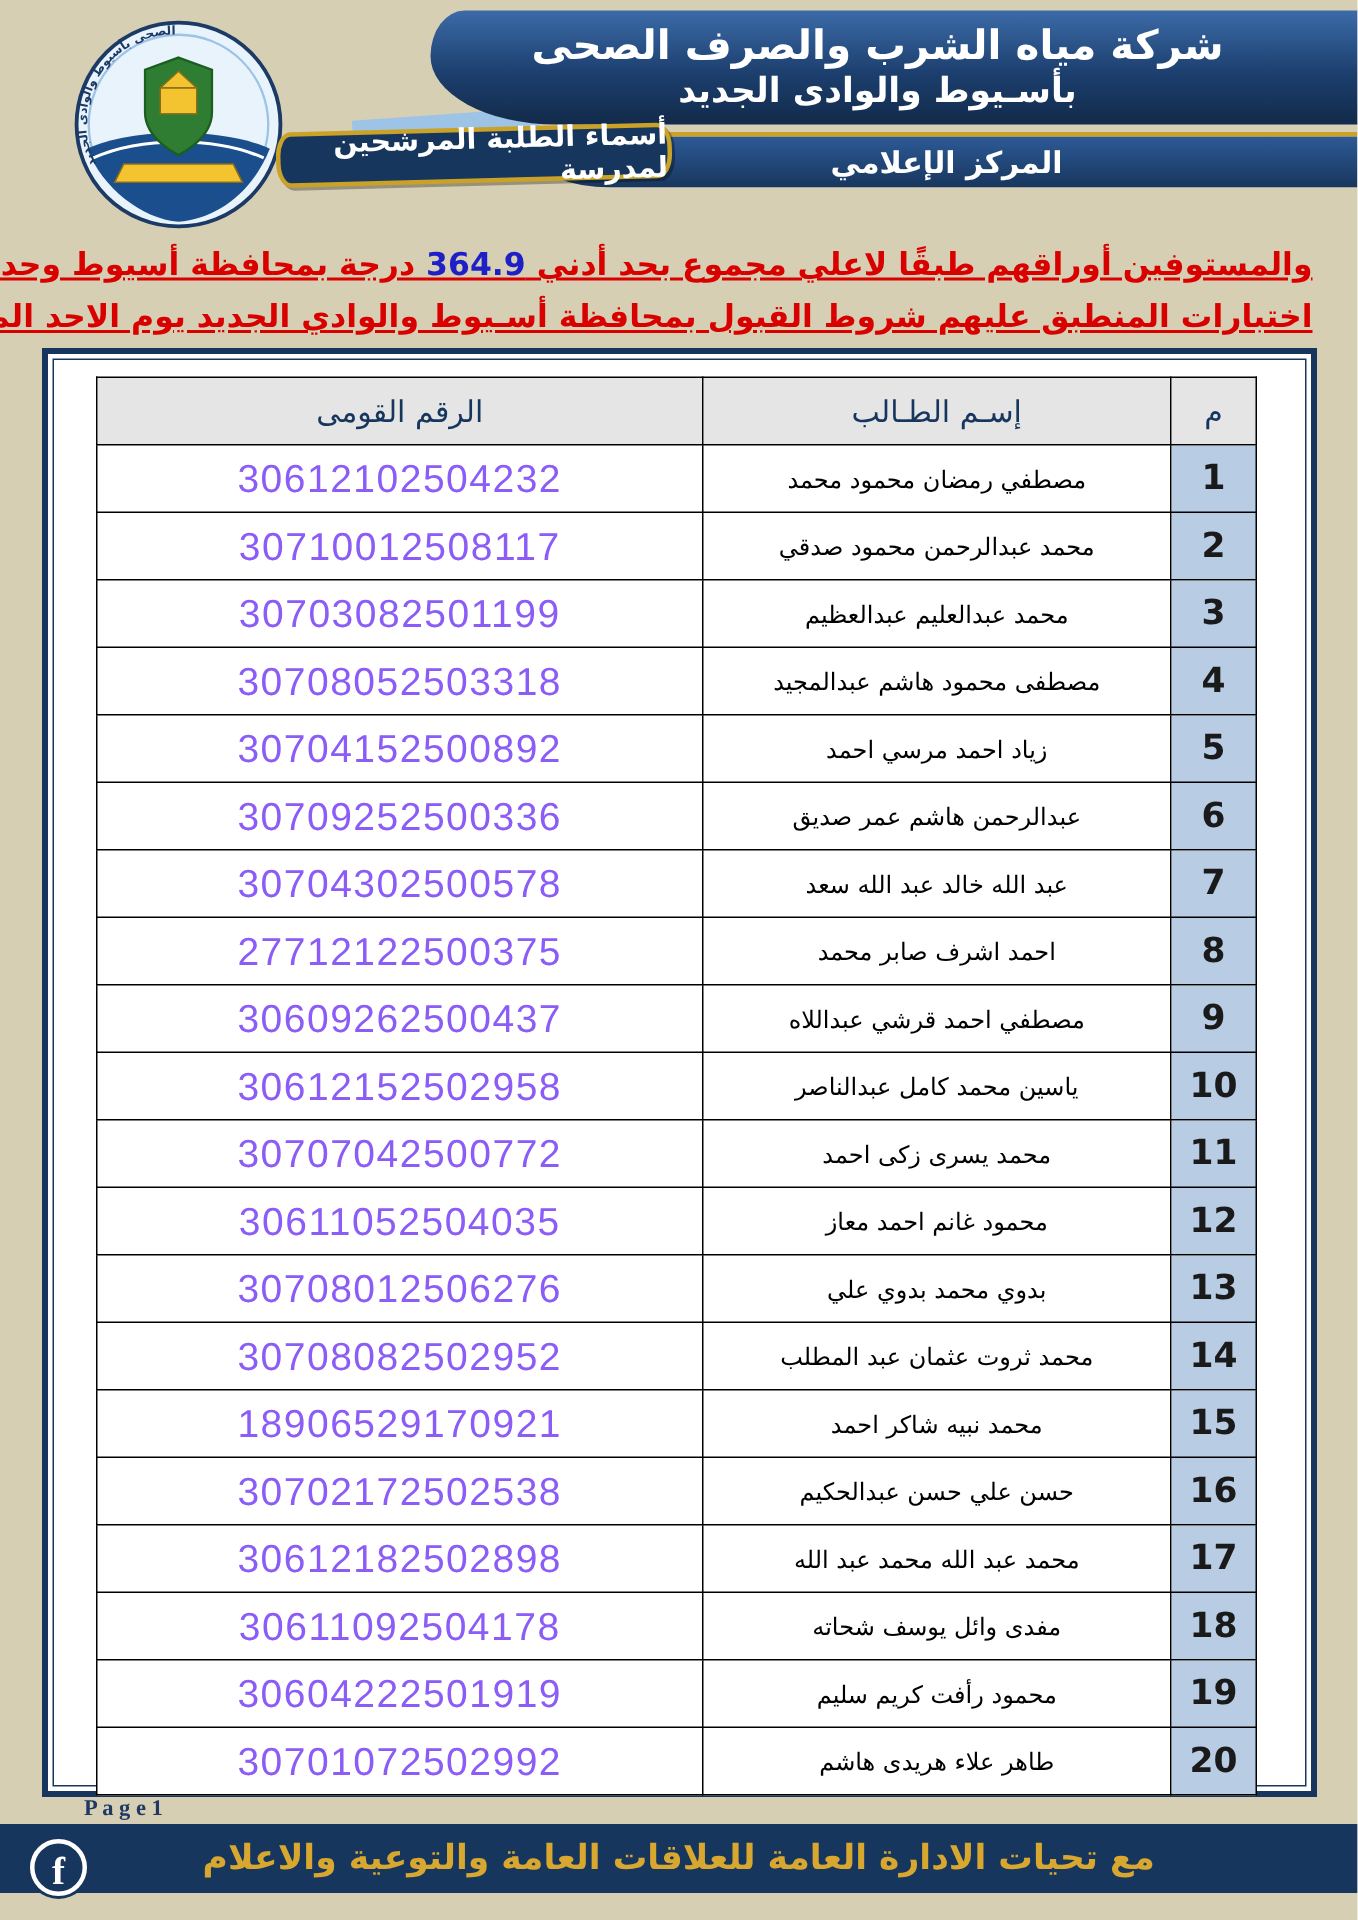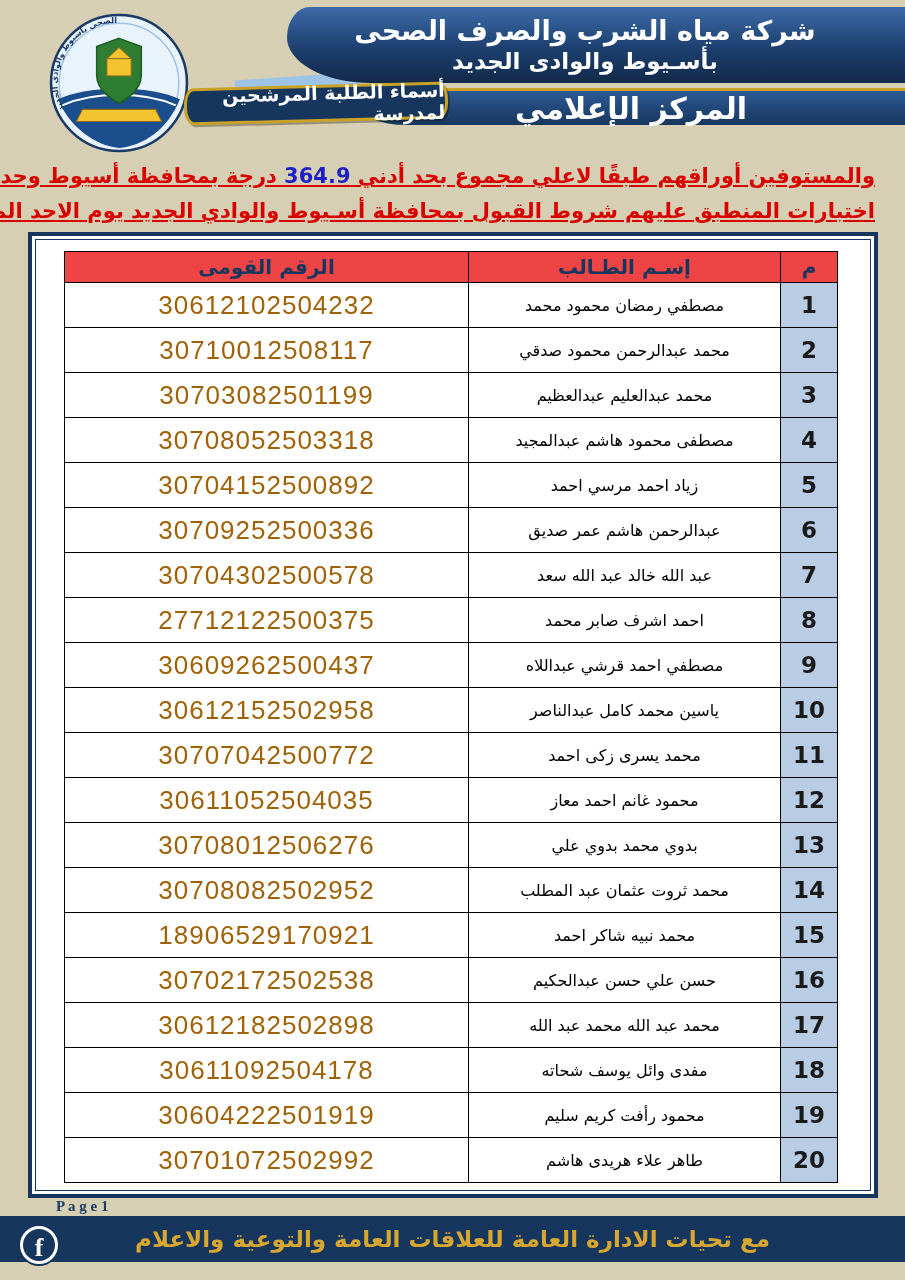--- a/index.html
+++ b/index.html
@@ -22,21 +22,21 @@
   }
   .company-line1 { font-size:27px; font-weight:bold; line-height:1.25; }
   .company-line2 { font-size:23px; font-weight:bold; letter-spacing:3px; line-height:1.2; }
 
   .media-band {
     position:absolute; top:88px; right:0; width:548px; height:37px;
     background:linear-gradient(180deg,#2d5a96,#17365d);
     border-bottom-left-radius:70px 30px;
     border-top-left-radius:50px 22px;
     border-top:3px solid #c9a227;
-    color:#fff; font-size:30px; font-weight:bold; letter-spacing:9px;
+    color:#fff; font-size:20px; font-weight:bold; letter-spacing:9px;
     display:flex; align-items:center; justify-content:center; direction:rtl;
   }
   .blue-swoosh {
     position:absolute; top:76px; right:540px; width:130px; height:16px;
     background:#9dc3e6; border-radius:0 0 60px 14px; transform:rotate(-4deg);
   }
 
   .logo { position:absolute; left:48px; top:12px; width:142px; height:142px; }
 
   .ribbon {
@@ -75,30 +75,30 @@
   table.students {
     position:absolute; left:64px; top:251px; width:773px;
     border-collapse:collapse; direction:rtl; table-layout:fixed;
     background:#fff;
   }
   .students th, .students td {
     border:1px solid #000; text-align:center; vertical-align:middle;
     overflow:hidden;
   }
   .students th {
-    background:#ef4444; color:#17365d;
-    font-size:20px; font-weight:bold; height:31px;
+    background:#e5e5e5; color:#17365d;
+    font-size:20px; font-weight:normal; height:45px;
   }
   .students tr.data-row { height:45px; }
   td.serial {
     background:#b8cce4; font-size:23px; font-weight:bold; color:#1a1a1a;
   }
   td.name { font-size:16px; color:#000; }
   td.nid {
-    font-size:26px; color:#a16207; direction:ltr;
+    font-size:26px; color:#8b5cf6; direction:ltr;
     font-family:"Liberation Sans",sans-serif; letter-spacing:1px;
   }
 
   
   .page-label {
     position:absolute; left:56px; top:1198px;
     color:#1f3864; font-weight:bold; font-size:15px;
     font-family:"Liberation Serif",serif;
   }
   .footer-bar {

